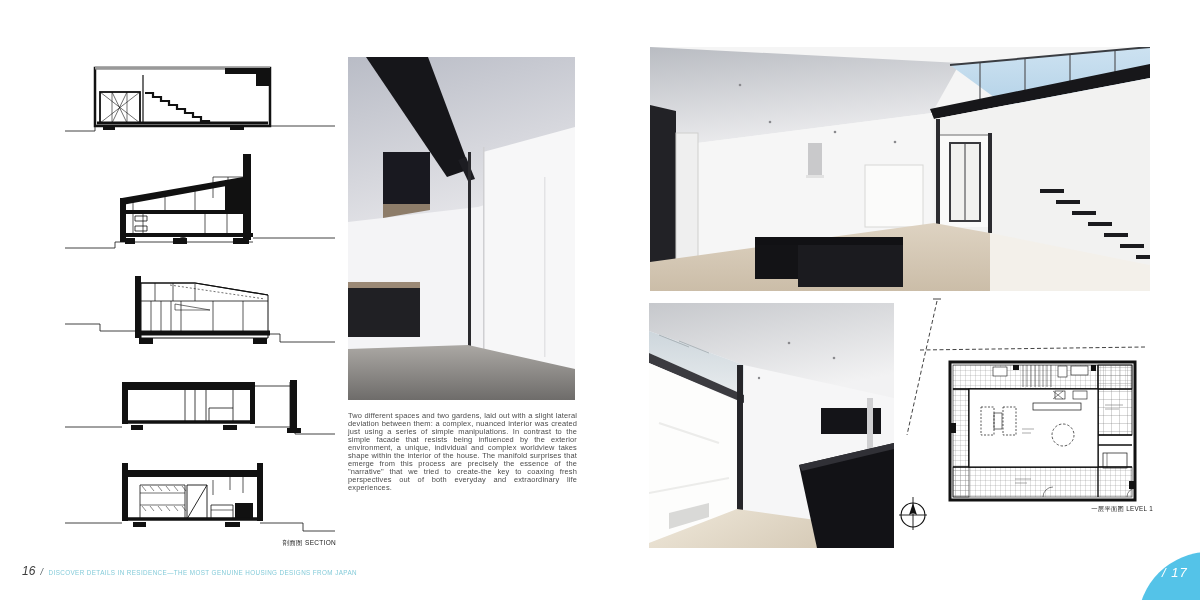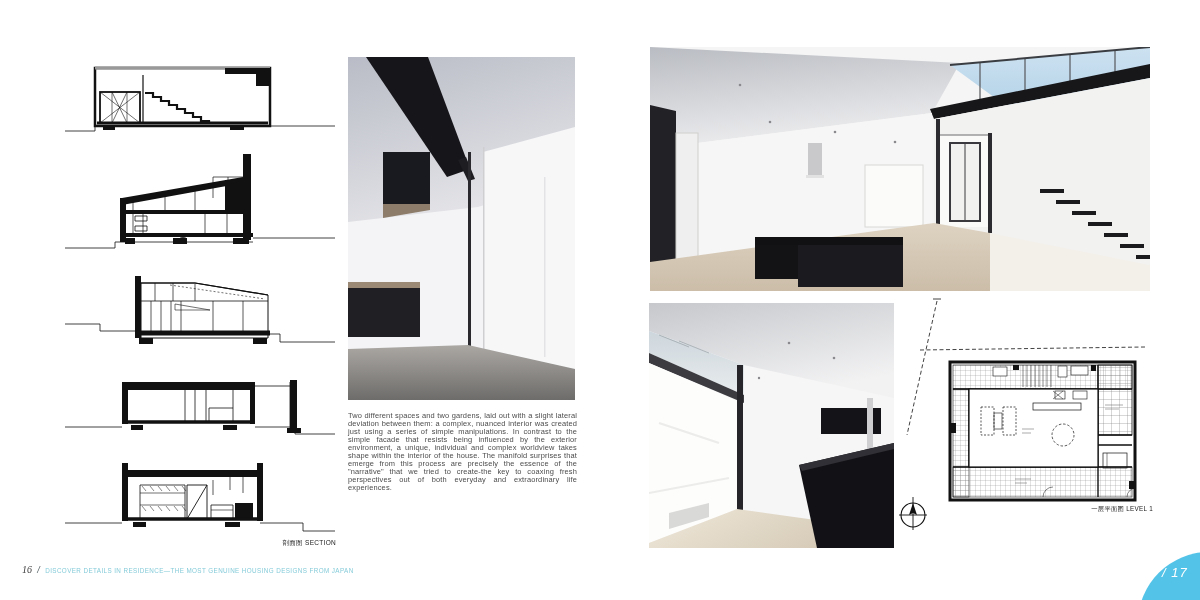--- a/index.html
+++ b/index.html
@@ -8,21 +8,21 @@
   
   .drawing{position:absolute;}
   .section-caption{position:absolute;left:238px;top:539px;width:98px;
     text-align:right;font-size:6.5px;color:#1a1a1a;letter-spacing:.3px;}
   .photo{position:absolute;overflow:hidden;background:#eee;}
   .body-text{position:absolute;left:348px;top:412px;width:229px;
     font-size:7.45px;line-height:8px;color:#4c4c4c;text-align:justify;
     letter-spacing:.15px;}
   .footer-left{position:absolute;left:22px;top:564px;font-size:6.3px;
     letter-spacing:.4px;white-space:nowrap;}
-  .footer-left .pg{color:#3c3c3c;font-size:10px;font-style:italic;letter-spacing:0;font-family:Liberation Serif, serif;}
+  .footer-left .pg{color:#3c3c3c;font-size:12px;font-style:italic;letter-spacing:0;}
   .footer-left .slash{color:#4f5a5e;font-size:9px;font-style:italic;padding:0 3px;}
   .footer-left .title{color:#84cbd9;}
   
   .plan-caption{position:absolute;left:1043px;top:505px;width:110px;
     text-align:right;font-size:6.3px;color:#1a1a1a;letter-spacing:.3px;}
   .page-circle{position:absolute;left:1138px;top:552px;width:142px;height:142px;
     border-radius:50%;background:#54c3e8;}
   .page-circle .num{position:absolute;left:24px;top:13px;color:#ffffff;
     font-style:italic;font-size:13px;letter-spacing:1px;}
   svg{display:block;}

